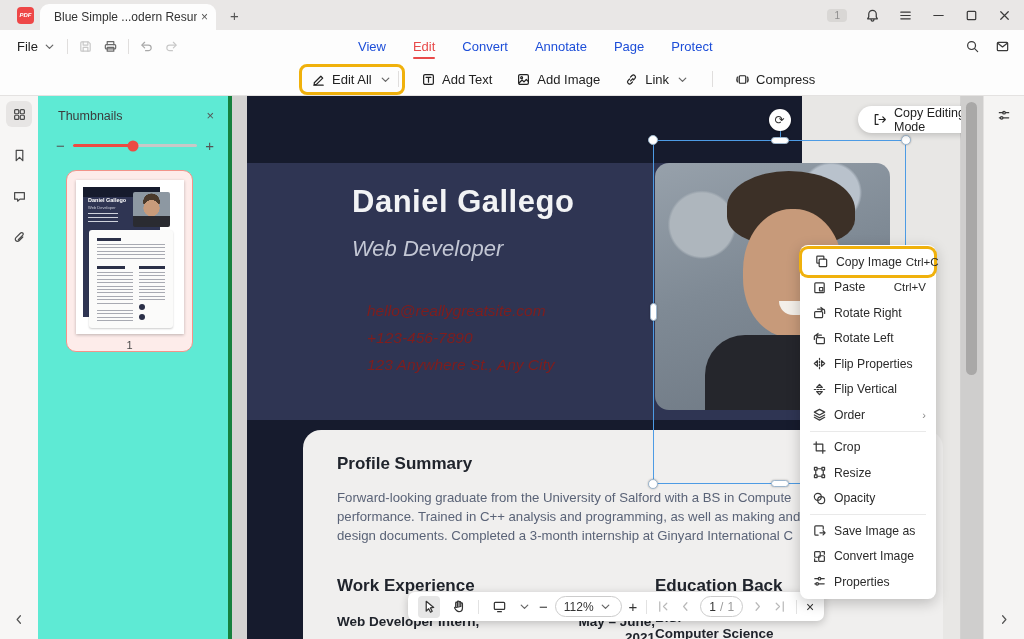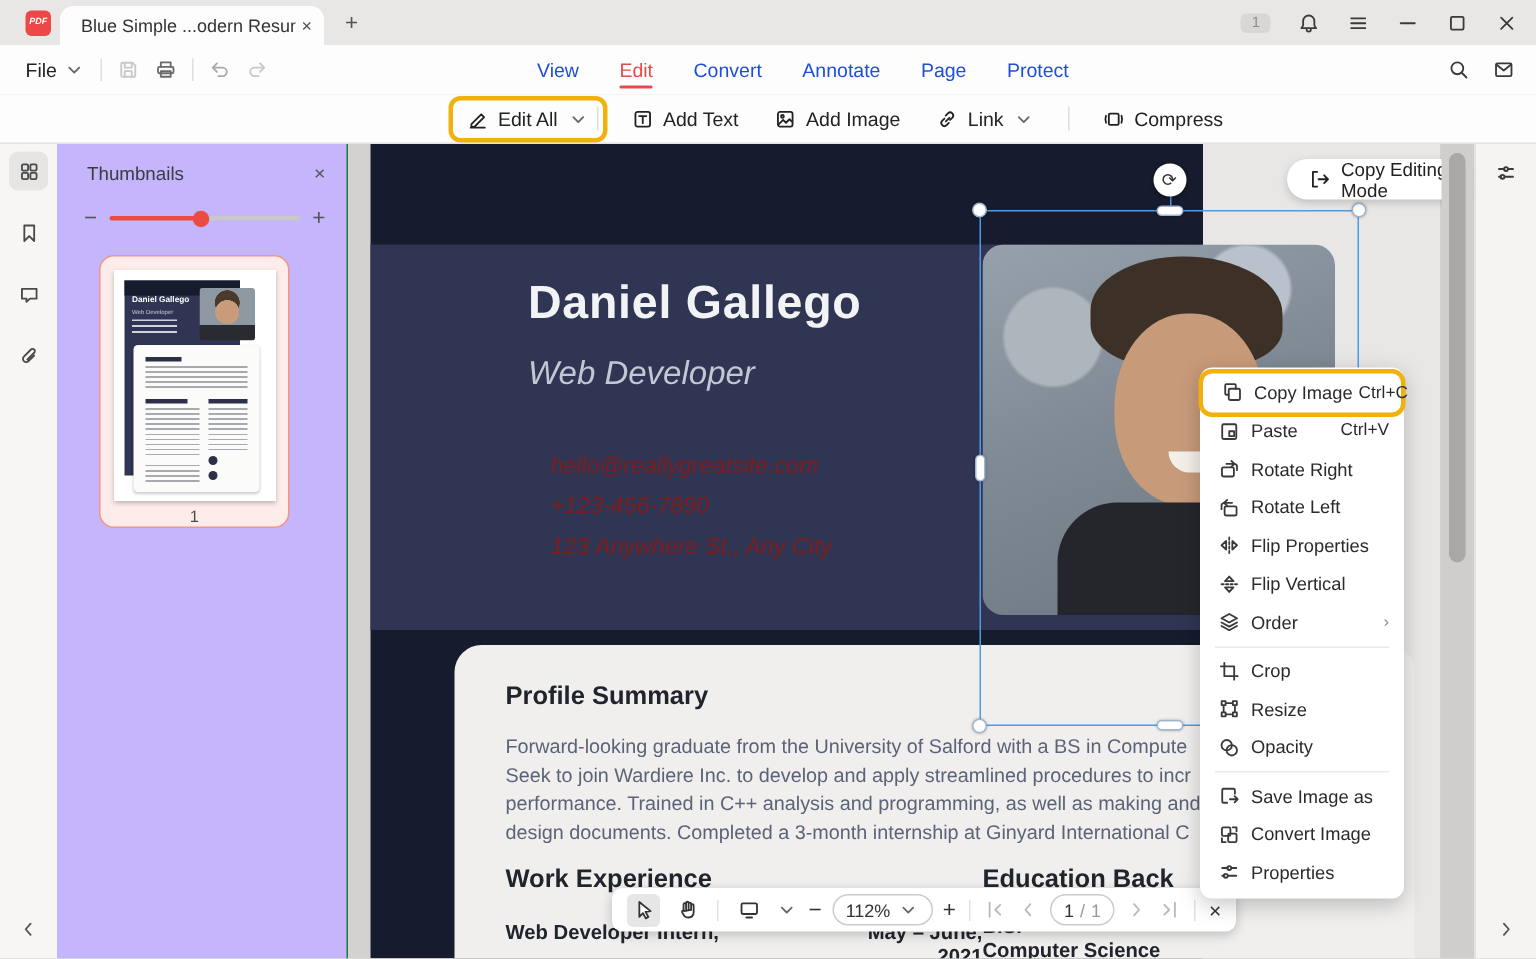--- a/index.html
+++ b/index.html
@@ -54,21 +54,21 @@
   
   .main { display:flex; height:543px; }
 
   .leftrail { width:38px; background:#f7f6f5; position:relative; display:flex; flex-direction:column;
     align-items:center; padding-top:5px; gap:15px; }
   .rail-btn { width:26px; height:26px; border-radius:6px; display:flex; align-items:center;
     justify-content:center; color:#4a4a4a; }
   .rail-btn.active { background:#e7e5e4; }
   .rail-collapse { position:absolute; bottom:12px; left:50%; transform:translateX(-50%); color:#555; }
 
-  .thumbpanel { width:194px; background:#c4b5fd; border-right:1px solid #15803d; position:relative; }
+  .thumbpanel { width:194px; background:#5eead4; border-right:4px solid #15803d; position:relative; }
   .tp-header { display:flex; align-items:center; padding:12px 14px 0 20px; }
   .tp-title { font-size:12.5px; color:#3c3c3c; flex:1; }
   .tp-close { color:#555; font-size:13px; }
   .tp-sliderrow { display:flex; align-items:center; margin:14px 14px 0 18px; gap:8px; }
   .sl-minus,.sl-plus { color:#555; font-size:15px; }
   .sl-track { flex:1; height:3px; border-radius:2px; background:#c9c8c7; position:relative; }
   .sl-fill { position:absolute; left:0; top:0; height:3px; width:48%; background:#ec4b43; border-radius:2px; }
   .sl-knob { position:absolute; left:48%; top:50%; transform:translate(-50%,-50%); width:11px;
     height:11px; border-radius:50%; background:#ec4b43; }
   .thumbcard { position:absolute; left:28px; top:74px; width:127px; height:182px;
@@ -445,21 +445,20 @@
       <div class="pg-contact">
         <div>hello@reallygreatsite.com</div>
         <div>+123-456-7890</div>
         <div>123 Anywhere St., Any City</div>
       </div>
 
       <div class="pg-card">
         <div class="pc-heading">Profile Summary</div>
         <div class="pc-par">
           <div>Forward-looking graduate from the University of Salford with a BS in Compute</div>
-          <div>Seek to join Wardiere Inc. to develop and apply streamlined procedures to incr</div>
           <div>performance. Trained in C++ analysis and programming, as well as making and</div>
           <div>design documents. Completed a 3-month internship at Ginyard International C</div>
         </div>
         <div class="pc-work">Work Experience</div>
         <div class="pc-edu">Education Back</div>
         <div class="pc-job">Web Developer Intern,</div>
         <div class="pc-date">May – June,</div>
         <div class="pc-date2">2021</div>
         <div class="pc-deg">B.S.</div>
         <div class="pc-deg2">Computer Science</div>

